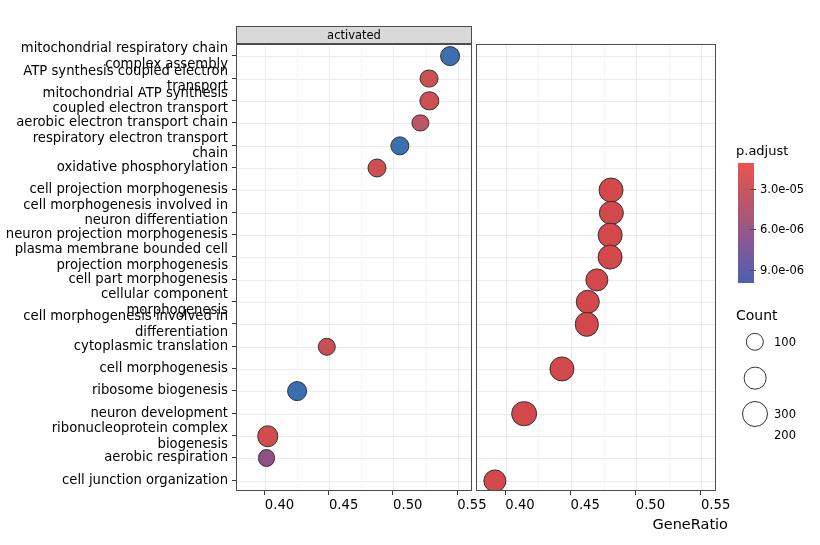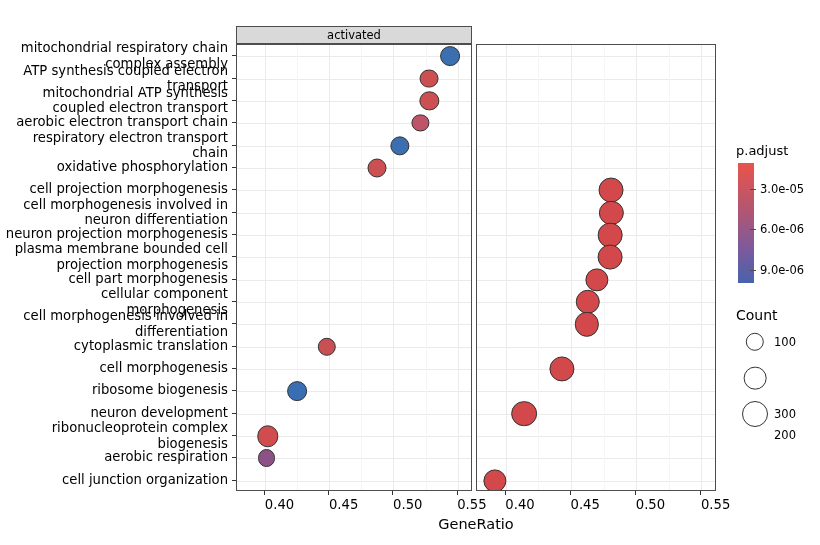--- a/index.html
+++ b/index.html
@@ -65,22 +65,22 @@
     border-radius:50%;
     border:1px solid #333333;
     box-sizing:border-box;
     transform:translate(-50%,-50%);
   }
 
   
   .xtick{position:absolute;width:1px;height:4px;background:#333;}
   .xlab{position:absolute;font-size:13.2px;text-align:right;width:60px;transform:translateX(-50%);color:#000;}
   #xtitle{
-    position:absolute;left:236px;top:516px;width:480px;
-    text-align:center;font-size:14.5px;color:#000;
+    position:absolute;left:248px;top:516px;width:480px;
+    text-align:right;font-size:14.5px;color:#000;
   }
 
   
   #legend{position:absolute;left:726px;top:0;width:94px;height:545px;}
   #padjTitle{position:absolute;left:10px;top:143px;font-size:13px;color:#000;}
   #colorbar{
     position:absolute;left:12px;top:163px;width:16px;height:120px;
     background:linear-gradient(to bottom,#e8544b 0%,#b5566f 37%,#7c5a9c 72%,#4862ad 100%);
   }
   .cbtick{position:absolute;left:24px;width:6px;height:1px;background:#4d4d4d;}

